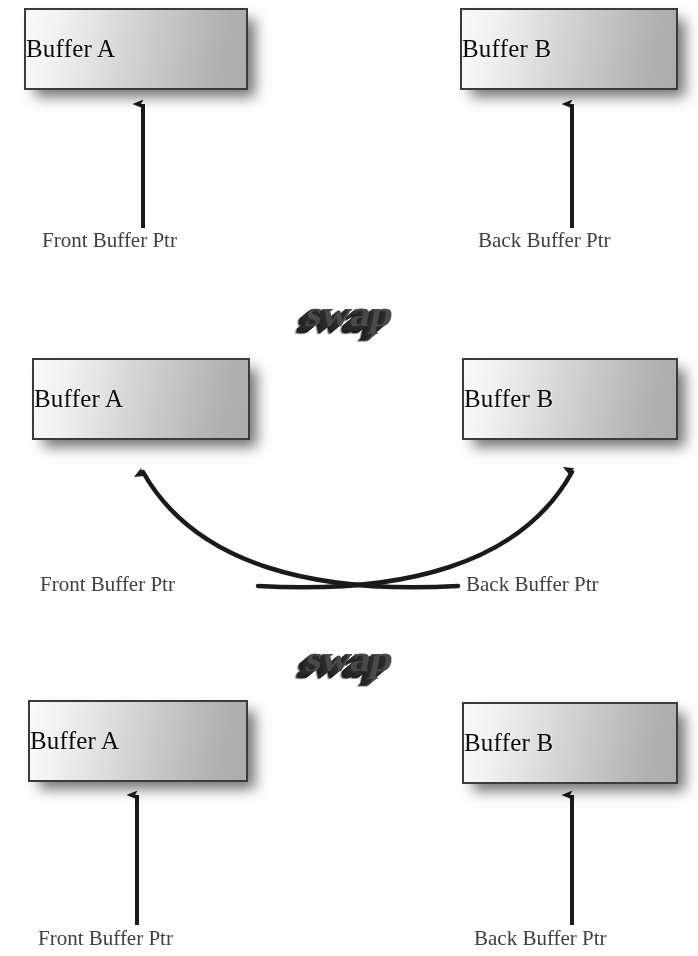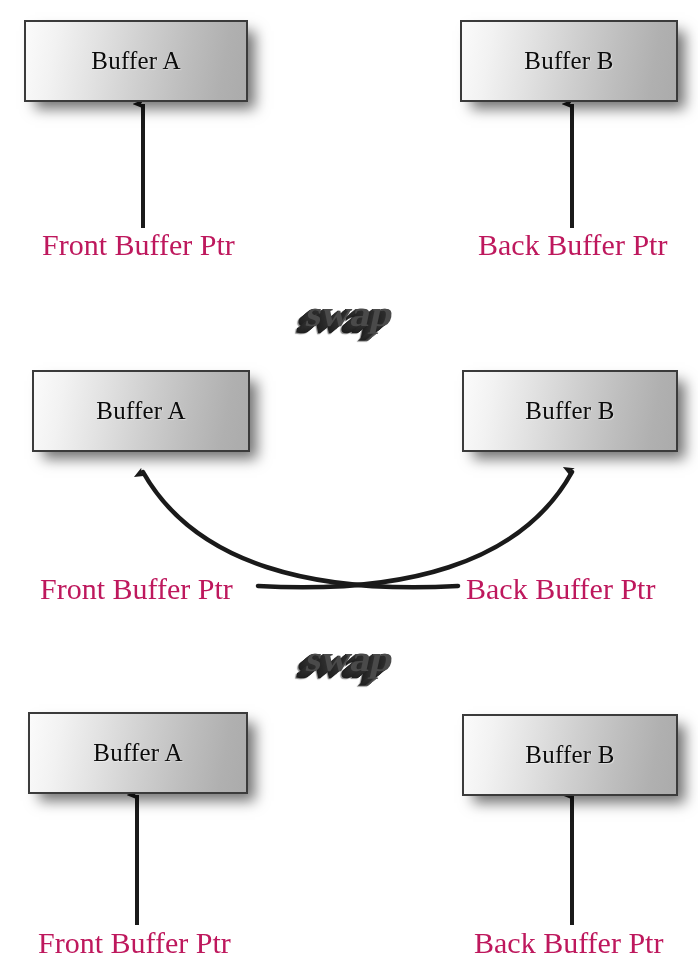--- a/index.html
+++ b/index.html
@@ -40,38 +40,37 @@
         #fbfbfb 0%,
         #f2f2f2 14%,
         #e2e2e2 32%,
         #cfcfcf 52%,
         #bdbdbd 72%,
         #b0b0b0 88%,
         #ababab 100%);
     box-shadow: 9px 9px 13px -2px rgba(0,0,0,0.55);
     display: flex;
     align-items: center;
-    justify-content: center;
-    margin-top: 12px;
+    justify-content: flex-start;
   }
   .buffer-label {
     font-family: "Liberation Serif", "DejaVu Serif", serif;
     font-size: 25px;
     color: #0b0b0b;
     letter-spacing: 0.2px;
     text-shadow: 1px 1px 1px rgba(255,255,255,0.45);
     white-space: nowrap;
   }
 
   
   .ptr-label {
     position: absolute;
     font-family: "Liberation Serif", "DejaVu Serif", serif;
-    font-size: 30px;
-    color: #be185d;
+    font-size: 21px;
+    color: #404040;
     white-space: nowrap;
     line-height: 1;
   }
 
   
   .swap-word {
     position: absolute;
     font-family: "Liberation Serif", "DejaVu Serif", serif;
     font-weight: bold;
     font-size: 40px;

